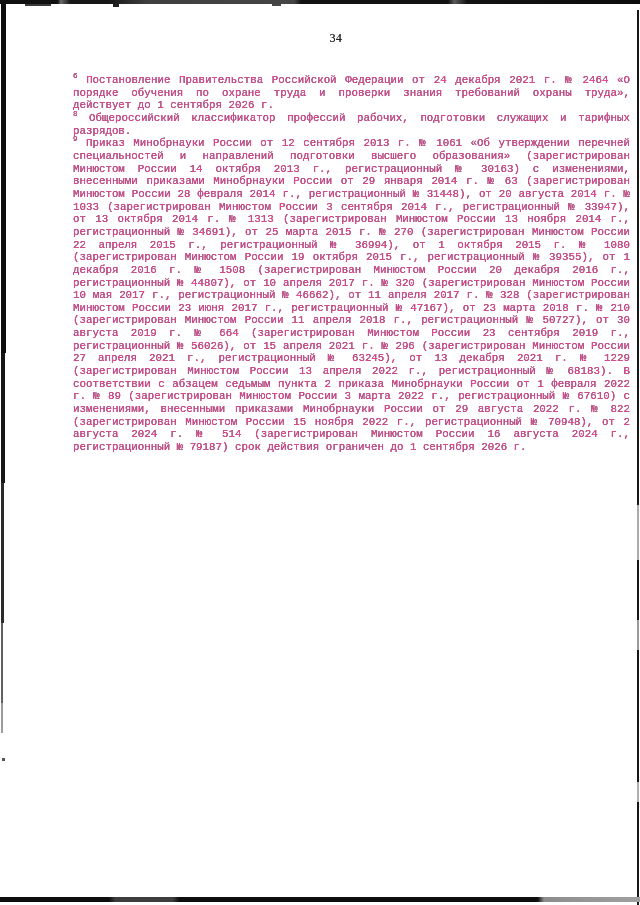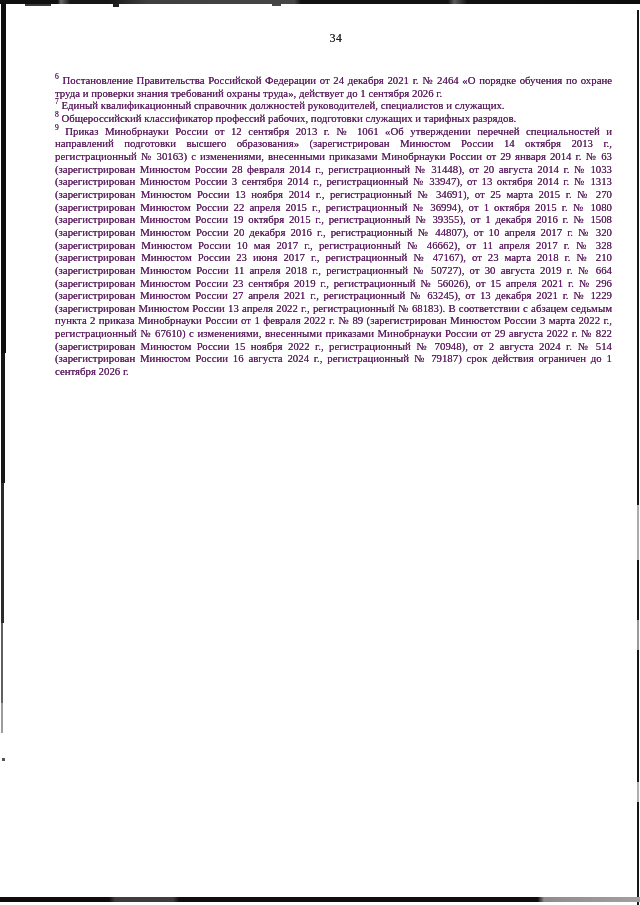--- a/index.html
+++ b/index.html
@@ -62,23 +62,24 @@
     text-align: center;
     font-size: 11.5px;
     color: #1f1f1f;
     letter-spacing: 0.5px;
     transform: translateX(16px);
     text-shadow: 0 0 0.3px #333;
   }
   .footnotes {
     position: absolute;
     top: 74px;
-    left: 55px;
+    left: 73px;
     width: 557px;
-    color: #701a75;
+    color: #ec4899;
+    font-family: Liberation Mono, monospace;
   }
   .footnote {
     margin: 0;
     font-size: 10.8px;
     line-height: 12.65px;
     text-align: justify;
     text-shadow: 0 0 0.3px #2a2a2a;
   }
   .footnote sup {
     font-size: 7.5px;
@@ -104,18 +105,17 @@
   <div class="scan-right"></div>
   <div class="right-gap rgap-1"></div>
   <div class="right-gap rgap-2"></div>
   <div class="right-gap rgap-3"></div>
   <div class="scan-bottom"></div>
 
   <div class="page-number">34</div>
 
   <div class="footnotes">
     <p class="footnote"><sup>6</sup> <span>Постановление Правительства Российской Федерации от 24 декабря 2021 г. № 2464 «О порядке обучения по охране труда и проверки знания требований охраны труда», действует до 1 сентября 2026 г.</span></p>
-    <p class="footnote"><sup>7</sup> <span>Единый квалификационный справочник должностей руководителей, специалистов и служащих.</span></p>
     <p class="footnote"><sup>8</sup> <span>Общероссийский классификатор профессий рабочих, подготовки служащих и тарифных разрядов.</span></p>
     <p class="footnote"><sup>9</sup> <span>Приказ Минобрнауки России от 12 сентября 2013 г. № 1061 «Об утверждении перечней специальностей и направлений подготовки высшего образования» (зарегистрирован Минюстом России 14 октября 2013 г., регистрационный № 30163) с изменениями, внесенными приказами Минобрнауки России от 29 января 2014 г. № 63 (зарегистрирован Минюстом России 28 февраля 2014 г., регистрационный № 31448), от 20 августа 2014 г. № 1033 (зарегистрирован Минюстом России 3 сентября 2014 г., регистрационный № 33947), от 13 октября 2014 г. № 1313 (зарегистрирован Минюстом России 13 ноября 2014 г., регистрационный № 34691), от 25 марта 2015 г. № 270 (зарегистрирован Минюстом России 22 апреля 2015 г., регистрационный № 36994), от 1 октября 2015 г. № 1080 (зарегистрирован Минюстом России 19 октября 2015 г., регистрационный № 39355), от 1 декабря 2016 г. № 1508 (зарегистрирован Минюстом России 20 декабря 2016 г., регистрационный № 44807), от 10 апреля 2017 г. № 320 (зарегистрирован Минюстом России 10 мая 2017 г., регистрационный № 46662), от 11 апреля 2017 г. № 328 (зарегистрирован Минюстом России 23 июня 2017 г., регистрационный № 47167), от 23 марта 2018 г. № 210 (зарегистрирован Минюстом России 11 апреля 2018 г., регистрационный № 50727), от 30 августа 2019 г. № 664 (зарегистрирован Минюстом России 23 сентября 2019 г., регистрационный № 56026), от 15 апреля 2021 г. № 296 (зарегистрирован Минюстом России 27 апреля 2021 г., регистрационный № 63245), от 13 декабря 2021 г. № 1229 (зарегистрирован Минюстом России 13 апреля 2022 г., регистрационный № 68183). В соответствии с абзацем седьмым пункта 2 приказа Минобрнауки России от 1 февраля 2022 г. № 89 (зарегистрирован Минюстом России 3 марта 2022 г., регистрационный № 67610) с изменениями, внесенными приказами Минобрнауки России от 29 августа 2022 г. № 822 (зарегистрирован Минюстом России 15 ноября 2022 г., регистрационный № 70948), от 2 августа 2024 г. № 514 (зарегистрирован Минюстом России 16 августа 2024 г., регистрационный № 79187) срок действия ограничен до 1 сентября 2026 г.</span></p>
   </div>
 
 </div>
 
 </body></html>

